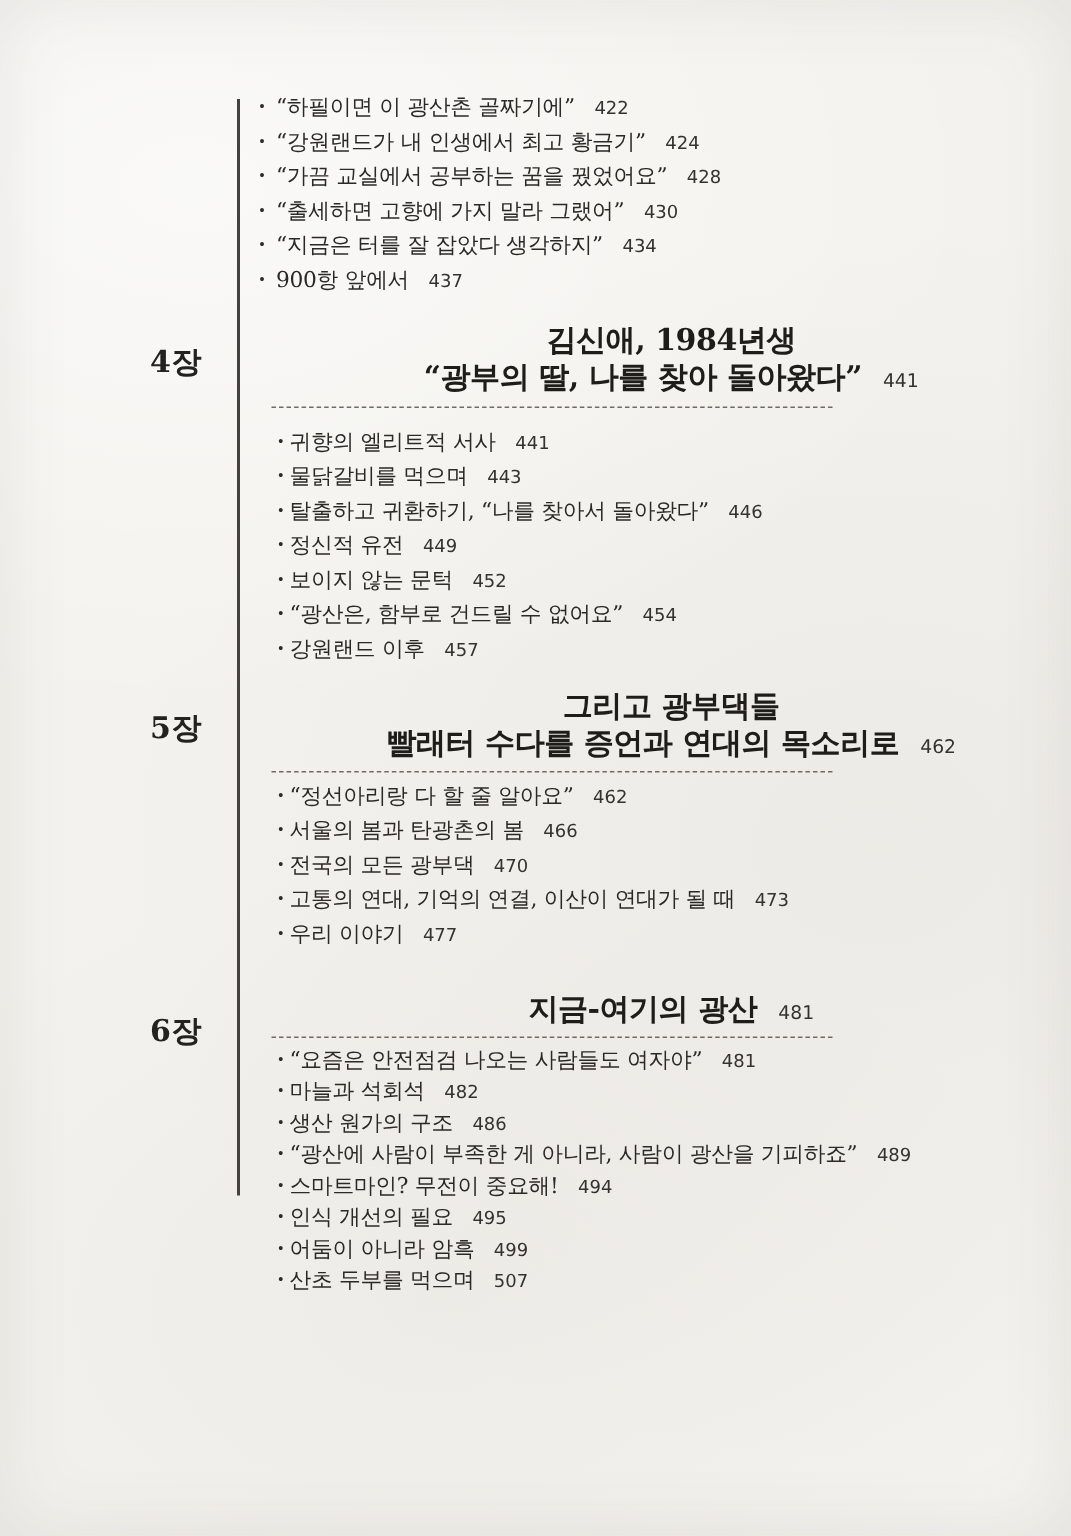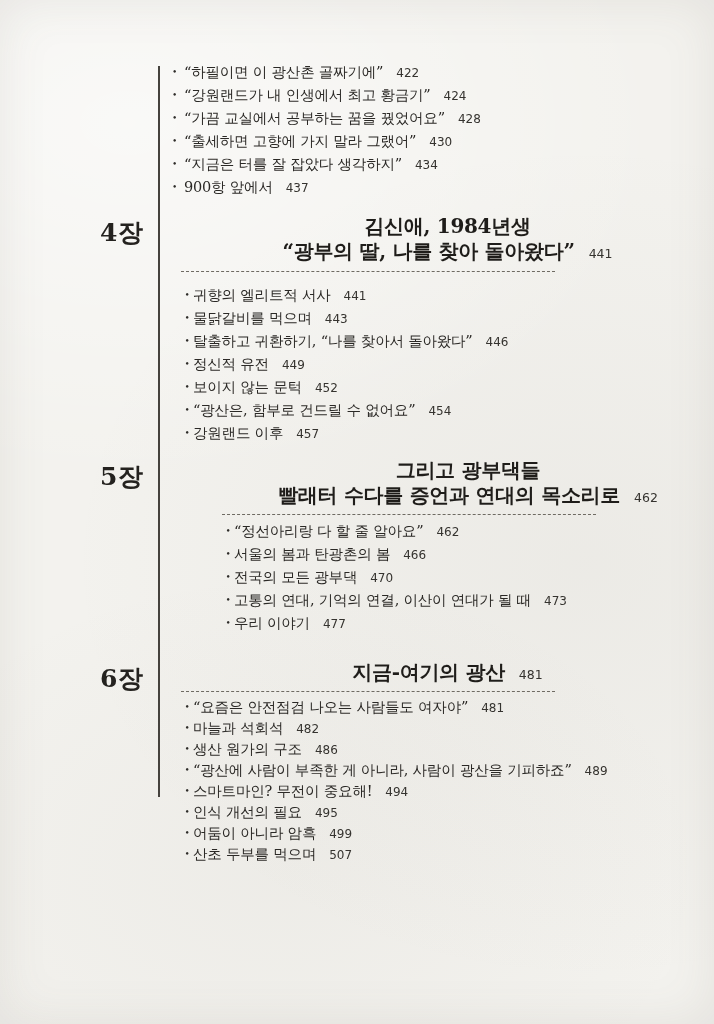--- a/index.html
+++ b/index.html
@@ -30,38 +30,38 @@
     white-space:nowrap;
   }
   .bullet{flex:none;width:12px;font-size:9px;color:#2e2c29;transform:translateY(-2px);}
   .item-label{color:#2b2926;}
   .item-page{
     margin-left:13px;font-size:12px;color:#35332f;letter-spacing:0;
     font-family:"DejaVu Sans","Liberation Sans",sans-serif;
   }
   .chapter{position:relative;}
   .chap-label{
-    position:absolute;left:100px;top:2px;
-    font-size:25px;font-weight:700;letter-spacing:.5px;color:#24221f;
+    position:absolute;left:100px;top:14px;
+    font-size:20px;font-weight:700;letter-spacing:.5px;color:#24221f;
   }
   .chap-body{margin-left:181px;text-align:center;}
   .chap-title{
     margin:0;font-size:20px;line-height:25px;font-weight:700;
     color:#1f1d1a;letter-spacing:-.3px;white-space:nowrap;
   }
   .title-page{
     font-size:12.5px;font-weight:400;margin-left:14px;color:#35332f;
     font-family:"DejaVu Sans","Liberation Sans",sans-serif;letter-spacing:0;
   }
   .dashed{
     width:374px;height:0;border-top:1.5px dashed #6f6b63;margin-top:5px;
   }
   .chap-items{margin-top:13px;}
   .ch4{margin-top:14px;}
-  .ch5{margin-top:12px;padding-left:41px;}
+  .ch5{margin-top:12px;}
   .ch5 .dashed{margin-top:4px;}
   .ch5 .chap-items{margin-top:6px;}
   .ch6{margin-top:24px;}
   .ch6 .dashed{margin-top:4px;}
   .ch6 .chap-items{margin-top:6px;}
   .ch6 ul.toc-items li{line-height:19px;}
 </style>
 </head>
 <body>
 

